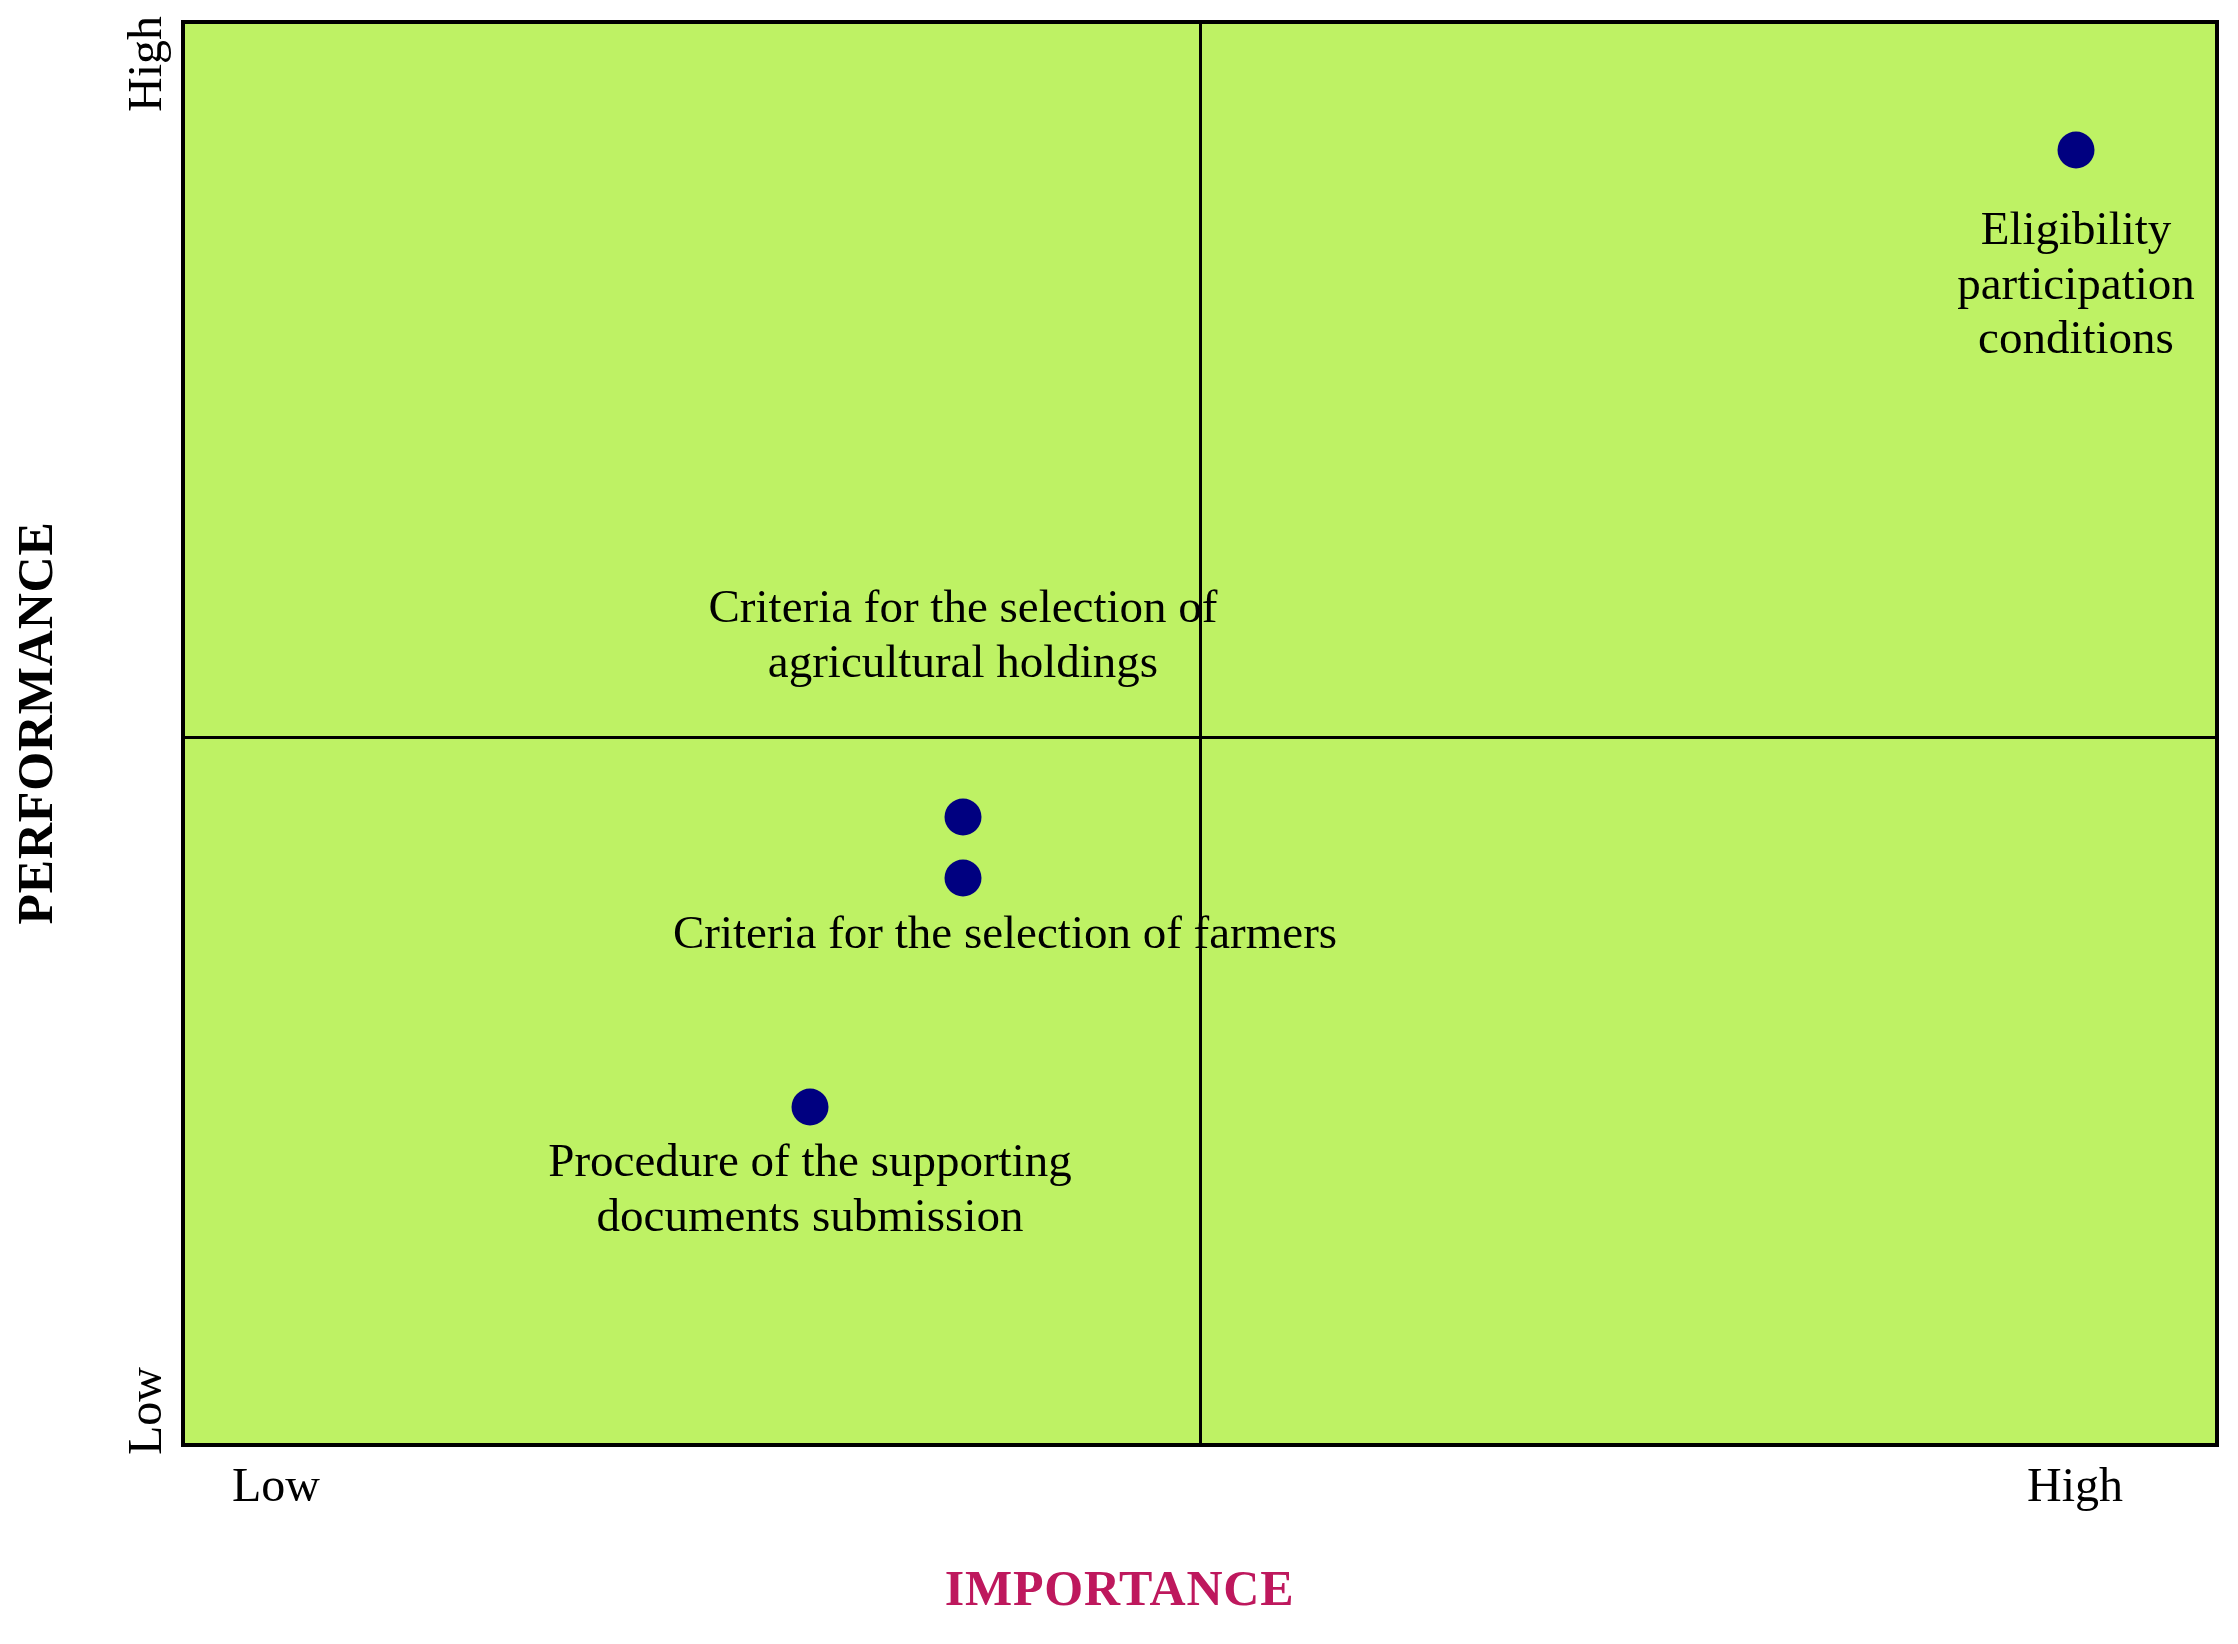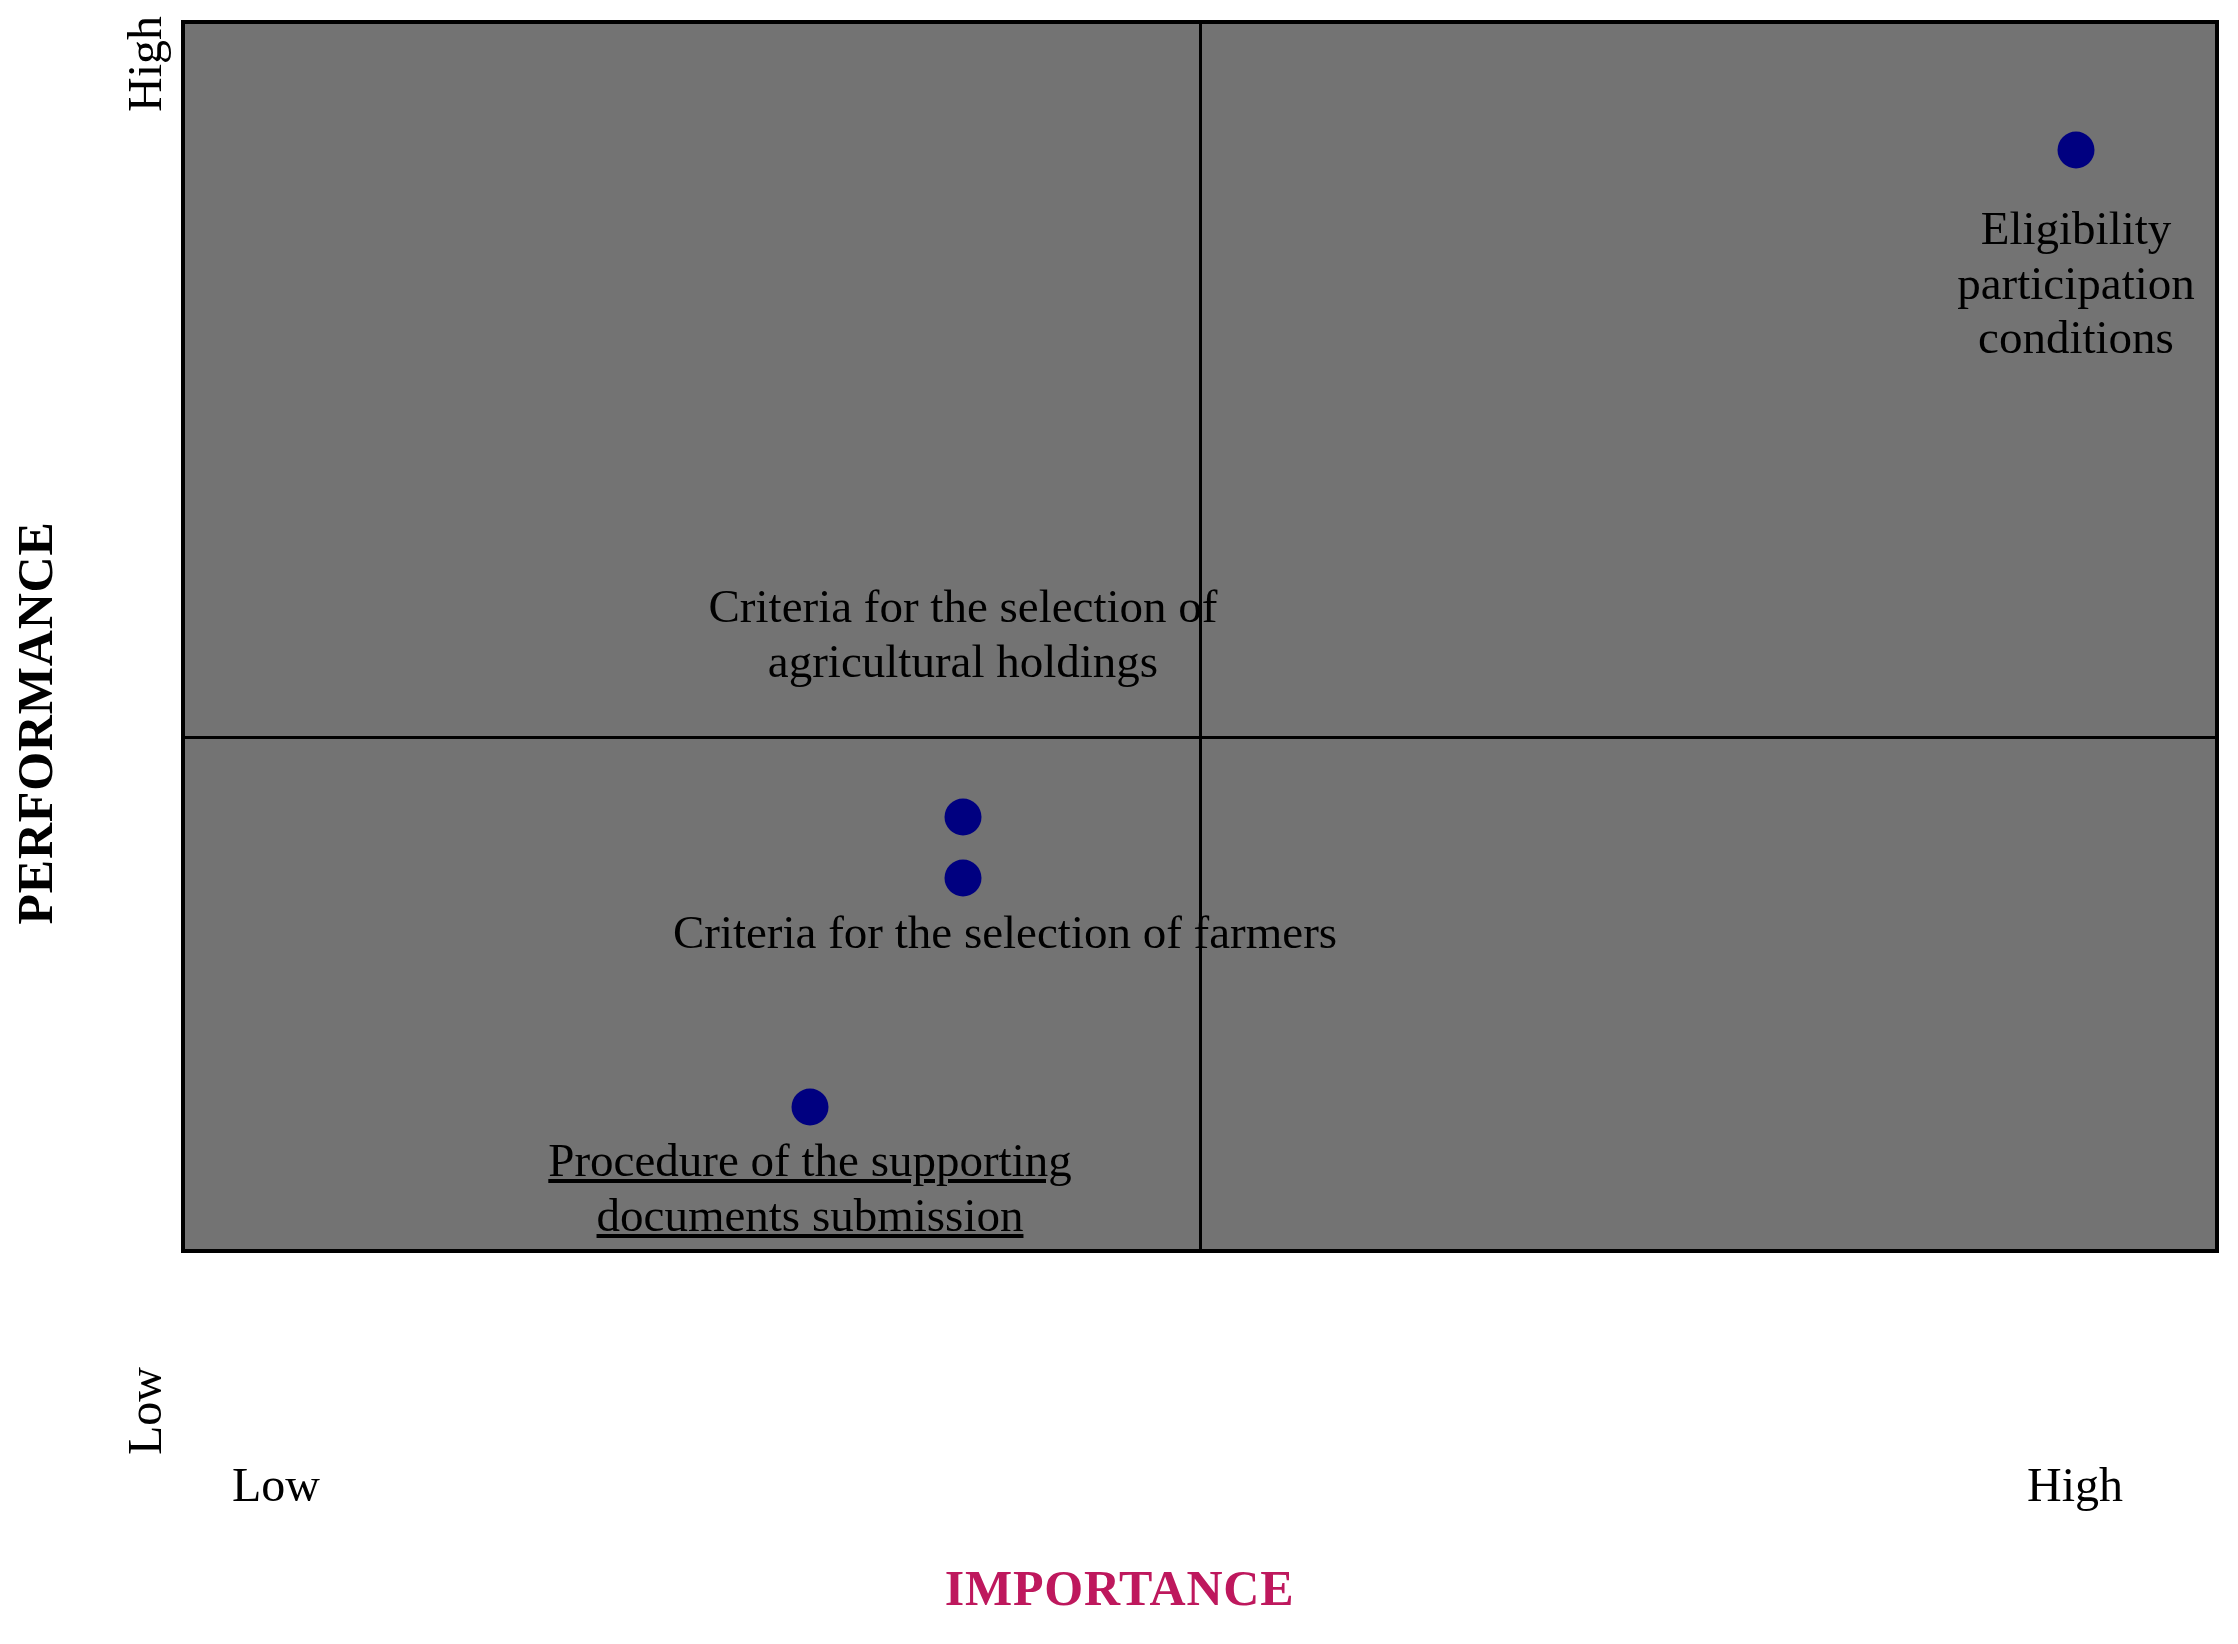--- a/index.html
+++ b/index.html
@@ -17,24 +17,24 @@
     font-family: "Liberation Serif", "DejaVu Serif", serif;
     color: #000000;
   }
 
   
   #plot-frame {
     position: absolute;
     left: 181px;
     top: 20px;
     width: 2038px;
-    height: 1233px;
+    height: 1427px;
     border: 4.8px solid #000000;
     box-sizing: border-box;
-    background: #737373;
+    background: #bef264;
   }
 
   
   .divider-v {
     position: absolute;
     top: 0px;
     bottom: 0px;
     width: 3.2px;
     background: #000000;
   }
@@ -142,19 +142,19 @@
 
     <div class="point-label" style="left:778px; top:555px; width:884px;">Criteria for the selection of
 agricultural holdings</div>
 
     <div class="data-point" style="left:778px; top:854px; background:#000080;"></div>
 
     <div class="point-label" style="left:820px; top:881px; width:1093px;">Criteria for the selection of farmers</div>
 
     <div class="data-point" style="left:625px; top:1083px; background:#000080;"></div>
 
-    <div class="point-label" style="left:625px; top:1109px; width:868px;text-decoration:underline;">Procedure of the supporting
+    <div class="point-label" style="left:625px; top:1109px; width:868px;">Procedure of the supporting
 documents submission</div>
 
   </div>
 
 </div>
 
 
 </body></html>

